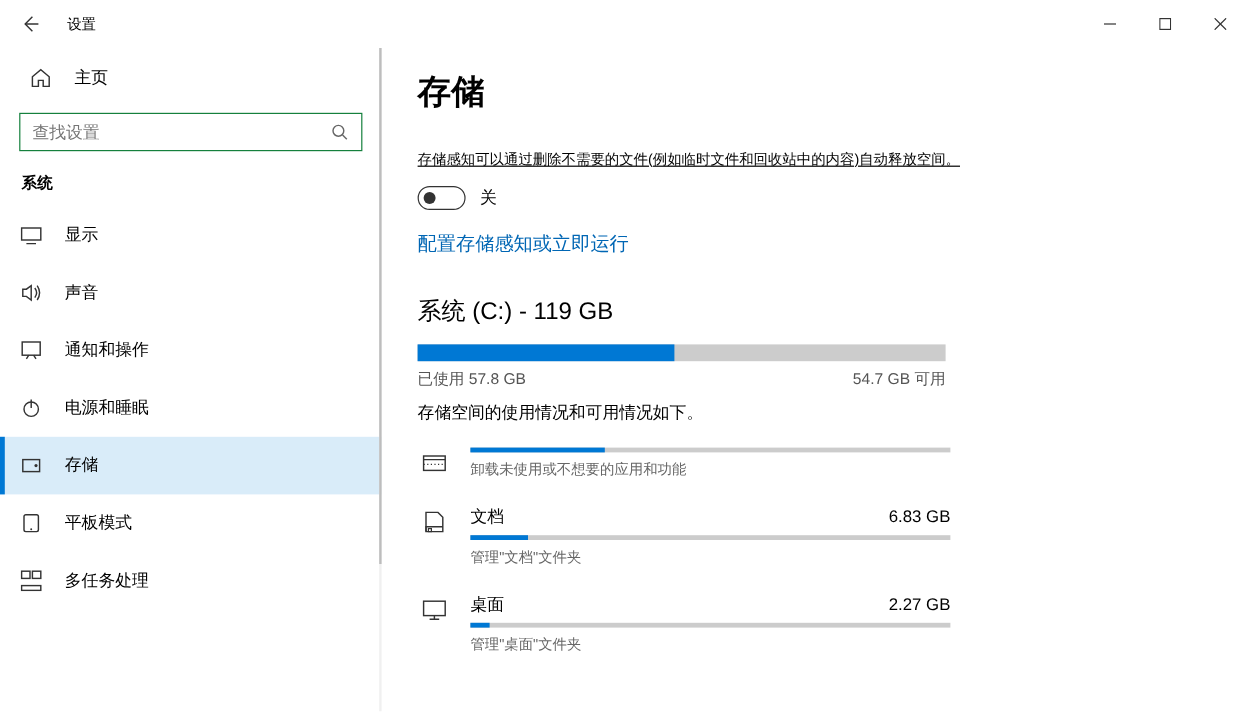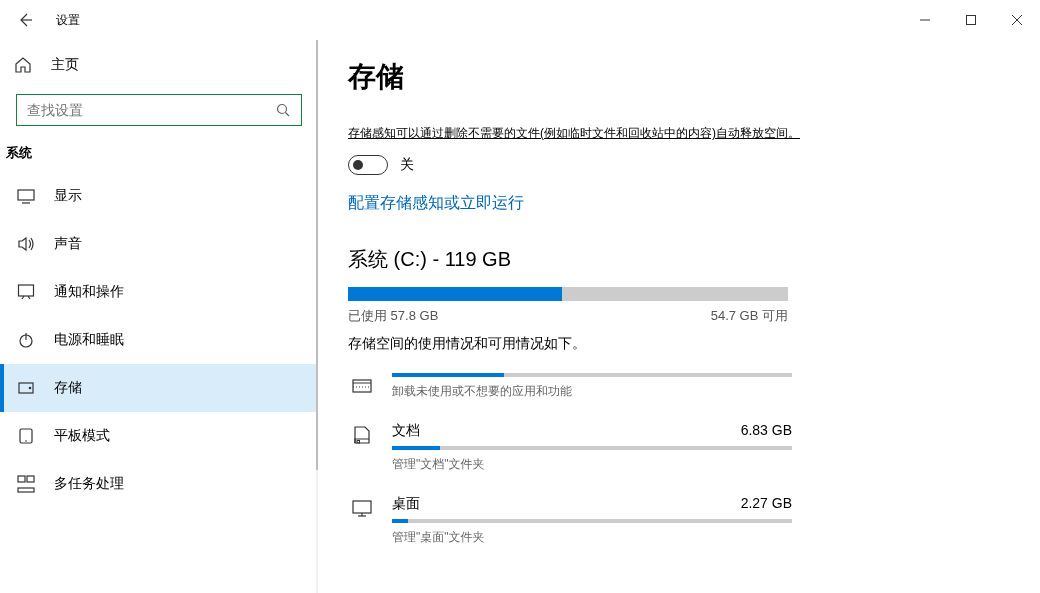--- a/index.html
+++ b/index.html
@@ -8,29 +8,29 @@
 .titlebar { height: 40px; display: flex; align-items: center; padding: 0 0 0 4px; }
 .titlebar .back-btn { width: 42px; height: 40px; display: flex; align-items: center; justify-content: center; cursor: pointer; }
 .titlebar .title { font-size: 12px; margin-left: 10px; text-align: right; }
 .titlebar .spacer { flex: 1; }
 .win-controls { display: flex; }
 .win-btn { width: 46px; height: 32px; display: flex; align-items: center; justify-content: center; cursor: pointer; }
 
 .content { display: flex; height: calc(100% - 40px); }
 
 .sidebar { width: 318px; padding: 8px 0 0 0; position: relative; }
-.home-row { display: flex; align-items: flex-start; padding: 8px 13px; cursor: pointer; gap: 18px; margin-bottom: 12px; }
+.home-row { display: flex; align-items: flex-start; padding: 8px 24px; cursor: pointer; gap: 18px; margin-bottom: 12px; }
 .home-row .icon-wrap { width: 20px; display: flex; justify-content: center; }
 .home-row .label { font-size: 14px; }
 
 .search-box { margin: 0 16px 18px 16px; border: 1px solid #15803d; height: 32px; display: flex; align-items: center; padding: 0 10px; }
 .search-box input { flex: 1; border: none; outline: none; font-size: 14px; background: transparent; }
 .search-box .search-ic { width: 16px; display: flex; justify-content: center; }
 
-.section-title { font-size: 13px; font-weight: 600; padding: 0 18px 10px 6px; }
+.section-title { font-size: 13px; font-weight: 600; padding: 0 18px 10px 18px; }
 
 .nav-item { display: flex; align-items: center; height: 48px; padding: 0 16px; cursor: pointer; gap: 18px; position: relative; }
 .nav-item .icon-wrap { width: 20px; display: flex; justify-content: center; }
 .nav-item .label { font-size: 14px; }
 .nav-item.active { background: #d9ecf9; }
 .nav-item.active::before { content: ''; position: absolute; left: 0; top: 0; bottom: 0; width: 4px; background: #0078d4; }
 
 .sidebar-scroll { position: absolute; right: 0; top: 0; width: 2px; height: 100%; background: #f0f0f0; }
 .sidebar-scroll .thumb { position: absolute; right: 0; top: 0; width: 2px; height: 430px; background: #bdbdbd; }
 

